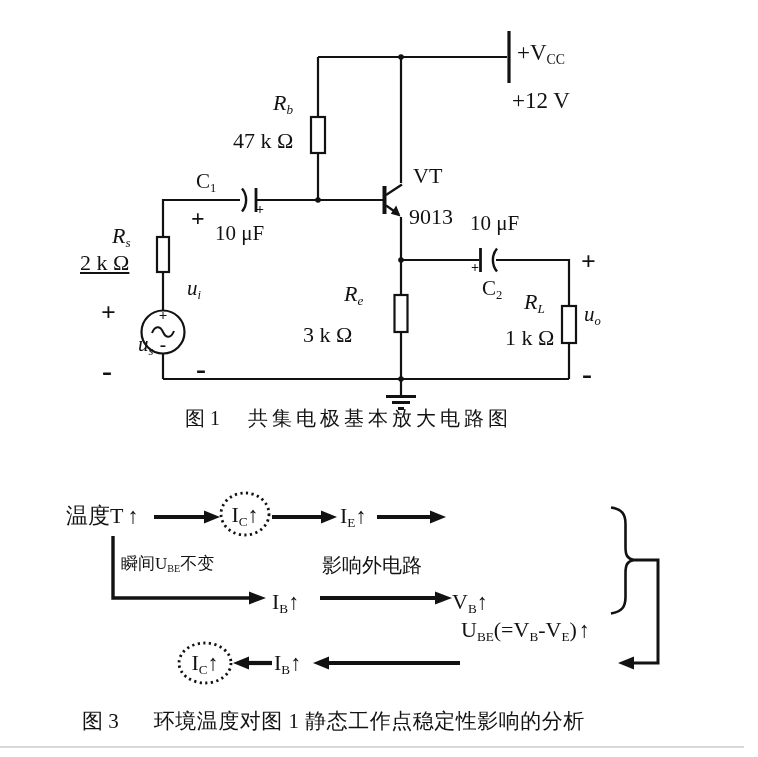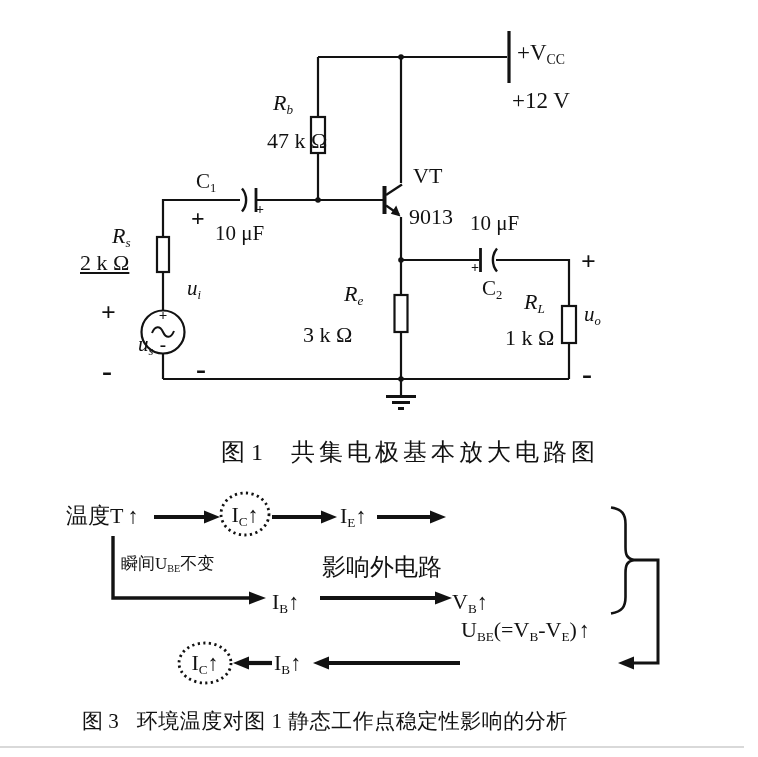--- a/index.html
+++ b/index.html
@@ -110,21 +110,21 @@
     <ellipse cx="205" cy="663" rx="26" ry="20" stroke="#121212" stroke-width="2.8" stroke-dasharray="2.2 3.4" fill="none"></ellipse>
 
     <path d="M611 507.5 C622 509, 625.5 514, 625.5 524 L625.5 547 C625.5 555, 627 558, 633 560
              C627 562, 625.5 565, 625.5 573 L625.5 597 C625.5 607, 622 611.5, 611 613.5" stroke="#121212" stroke-width="2.6" fill="none"></path>
   </svg>
 
   <div class="t" style="left:517px;top:41px;font-size:23px;"><span>+V</span><span class="sub">CC</span></div>
   <div class="t" style="left:512px;top:89px;font-size:23px;">+12 V</div>
 
   <div class="t it" style="left:273px;top:91px;font-size:22px;"><span>R</span><span class="sub">b</span></div>
-  <div class="t" style="left:233px;top:129px;font-size:22px;margin-left:34px;">47 k Ω</div>
+  <div class="t" style="left:233px;top:129px;font-size:22px;">47 k Ω</div>
 
   <div class="t" style="left:196px;top:170px;font-size:21px;"><span>C</span><span class="sub">1</span></div>
   <div class="t b" style="left:256px;top:203px;font-size:14px;">+</div>
   <div class="t b" style="left:191px;top:206px;font-size:24px;">+</div>
   <div class="t" style="left:215px;top:222px;font-size:21px;">10 μF</div>
 
   <div class="t it" style="left:112px;top:224px;font-size:22px;"><span>R</span><span class="sub">s</span></div>
   <div class="t" style="left:80px;top:251px;font-size:22px;text-decoration:underline;">2 k Ω</div>
 
   <div class="t it" style="left:187px;top:277px;font-size:21px;"><span>u</span><span class="sub">i</span></div>
@@ -147,31 +147,31 @@
   <div class="t it" style="left:344px;top:282px;font-size:22px;text-align:right;"><span>R</span><span class="sub">e</span></div>
   <div class="t" style="left:303px;top:323px;font-size:22px;">3 k Ω</div>
 
   <div class="t it" style="left:524px;top:290px;font-size:22px;"><span>R</span><span class="sub">L</span></div>
   <div class="t" style="left:505px;top:326px;font-size:22px;">1 k Ω</div>
 
   <div class="t b" style="left:581px;top:248px;font-size:26px;">+</div>
   <div class="t it" style="left:584px;top:303px;font-size:21px;"><span>u</span><span class="sub">o</span></div>
   <div class="t b" style="left:582px;top:358px;font-size:30px;">-</div>
 
-  <div class="t" style="left:185px;top:440px;font-size:24px;margin-left:36px;"><span>图 1</span><span class="cjk1" style="margin-left:28px;">共集电极基本放大电路图</span></div>
+  <div class="t" style="left:185px;top:408px;font-size:20px;"><span>图 1</span><span class="cjk1" style="margin-left:28px;">共集电极基本放大电路图</span></div>
 
   <div class="t" style="left:66px;top:504px;font-size:22px;"><span>温度T</span><span style="margin-left:4px;">↑</span></div>
   <div class="t ctr" style="left:245px;top:503px;font-size:22px;"><span>I</span><span class="sub">C</span><span>↑</span></div>
   <div class="t" style="left:340px;top:504px;font-size:22px;"><span>I</span><span class="sub">E</span><span>↑</span></div>
 
   <div class="t" style="left:121px;top:555px;font-size:17px;"><span>瞬间U</span><span class="sub">BE</span><span>不变</span></div>
   <div class="t" style="left:272px;top:590px;font-size:22px;"><span>I</span><span class="sub">B</span><span>↑</span></div>
-  <div class="t" style="left:322px;top:555px;font-size:24px;">影响外电路</div>
+  <div class="t" style="left:322px;top:555px;font-size:20px;">影响外电路</div>
   <div class="t" style="left:452px;top:590px;font-size:22px;"><span>V</span><span class="sub">B</span><span>↑</span></div>
 
   <div class="t ctr" style="left:205px;top:651px;font-size:22px;"><span>I</span><span class="sub">C</span><span>↑</span></div>
   <div class="t" style="left:274px;top:651px;font-size:22px;"><span>I</span><span class="sub">B</span><span>↑</span></div>
   <div class="t" style="left:461px;top:618px;font-size:22px;"><span>U</span><span class="sub">BE</span><span>(=V</span><span class="sub">B</span><span>-V</span><span class="sub">E</span><span>)</span><span style="margin-left:2px;">↑</span></div>
 
-  <div class="t" style="left:82px;top:710px;font-size:21px;"><span>图 3</span><span class="cjk3" style="margin-left:18px;">环境温度对图 1 静态工作点稳定性影响的分析</span></div>
+  <div class="t" style="left:82px;top:710px;font-size:21px;"><span>图 3</span><span class="cjk3" style="margin-left:35px;">环境温度对图 1 静态工作点稳定性影响的分析</span></div>
 
   <div class="rule" style="top:746px;"></div>
 </div>
 
 </body></html>

